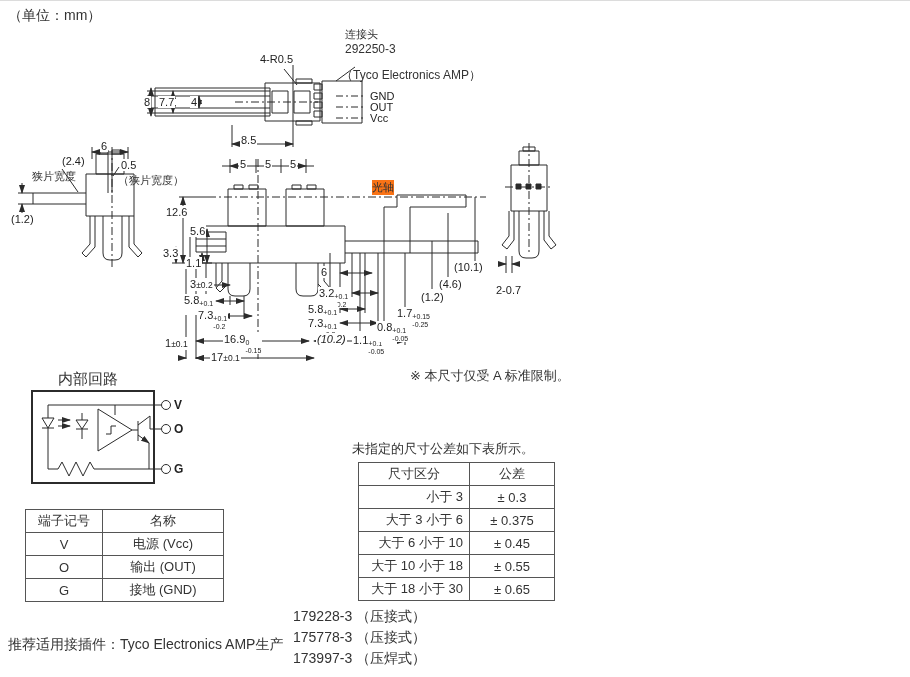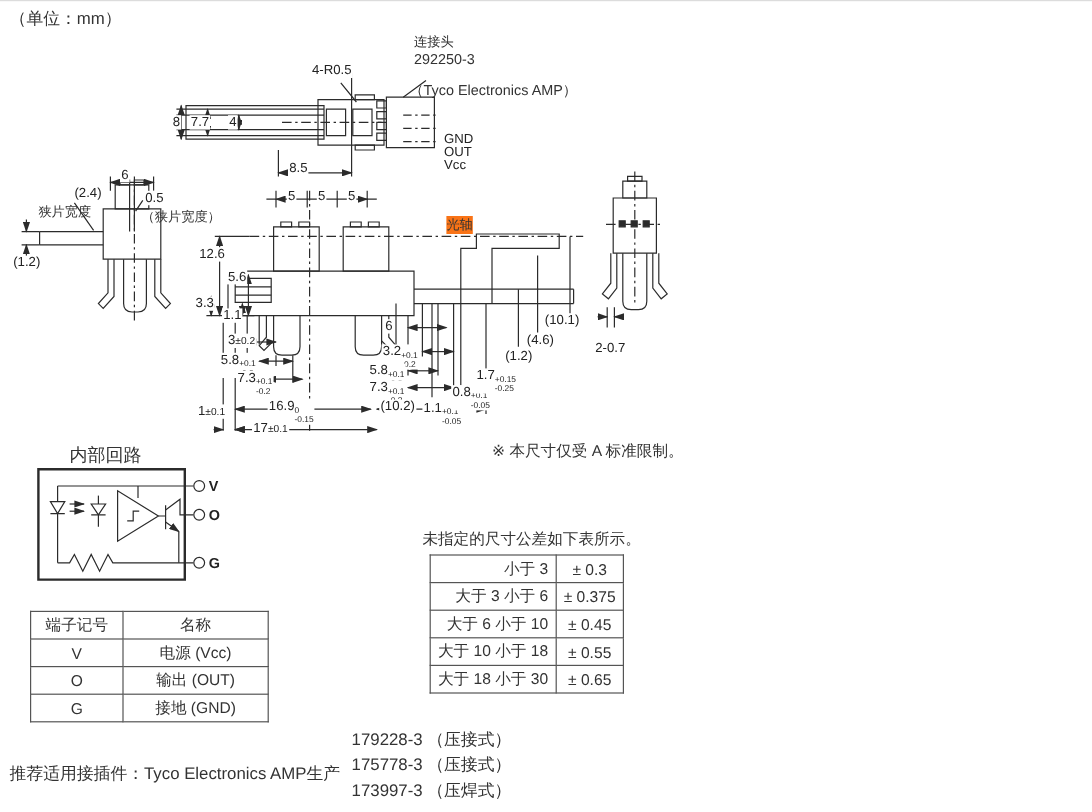--- a/index.html
+++ b/index.html
@@ -6,21 +6,21 @@
   .canvas{position:relative;width:910px;height:677px;background:#fff;overflow:hidden;
           font-family:"Liberation Sans","DejaVu Sans",sans-serif;color:#333;border-top:1px solid #dcdcdc;}
   svg{position:absolute;left:0;top:0;}
   svg *{vector-effect:non-scaling-stroke;}
   .lbl{position:absolute;white-space:nowrap;color:#333;}
   .dim{position:absolute;white-space:nowrap;font-size:11px;color:#222;background:#fff;padding:0 1px;line-height:12px;}
   .dim .tp{display:inline-flex;flex-direction:column;font-size:7px;line-height:7.5px;vertical-align:-2px;}
   .dim .tp i{font-style:normal;}
   .dim .t1{font-size:8.5px;}
   .cn{font-size:11px;}
-  .pin{position:absolute;font-size:11px;color:#222;white-space:nowrap;margin-top:20px;}
+  .pin{position:absolute;font-size:11px;color:#222;white-space:nowrap;}
   .note{position:absolute;font-size:13px;color:#333;white-space:nowrap;}
   table{border-collapse:collapse;position:absolute;background:#fff;}
   td,th{border:1px solid #555;font-weight:normal;font-size:13px;color:#333;padding:0 6px;height:22px;}
   .tt-c{text-align:center;}
   .tt-r{text-align:right;}
   .bottom-line{position:absolute;font-size:14px;color:#333;white-space:nowrap;}
   .circ-lab{position:absolute;font-size:12px;font-weight:bold;color:#222;}
 </style>
 </head>
 <body>
@@ -220,21 +220,21 @@
         <i>-0.2</i>
       </span></div>
   <div class="dim" style="left:307px;top:302px;"><span>5.8</span><span class="tp">
         <i>+0.1</i>
         <i>-0.2</i>
       </span></div>
   <div class="dim" style="left:307px;top:316px;"><span>7.3</span><span class="tp">
         <i>+0.1</i>
         <i>-0.2</i>
       </span></div>
-  <div class="dim" style="left:316px;top:332px;">(10.2)</div>
+  <div class="dim" style="left:316px;top:332px;font-style:italic;">(10.2)</div>
   <div class="dim" style="left:352px;top:333px;"><span>1.1</span><span class="tp">
         <i>+0.1</i>
         <i>-0.05</i>
       </span></div>
   <div class="dim" style="left:376px;top:320px;"><span>0.8</span><span class="tp">
         <i>+0.1</i>
         <i>-0.05</i>
       </span></div>
   <div class="dim" style="left:396px;top:306px;"><span>1.7</span><span class="tp">
         <i>+0.15</i>
@@ -269,20 +269,24 @@
       <td class="tt-c">G</td>
       <td class="tt-c">接地 (GND)</td>
     </tr>
   </tbody>
     </table>
 
   <div class="note" style="left:410px;top:366px;">※ 本尺寸仅受 A 标准限制。</div>
   <div class="note" style="left:352px;top:439px;">未指定的尺寸公差如下表所示。</div>
   <table style="left:358px;top:461px;">
     <tbody>
+        <tr>
+      <th style="width:98px;" class="tt-c">尺寸区分</th>
+      <th style="width:72px;" class="tt-c">公差</th>
+    </tr>
     <tr>
       <td class="tt-r">小于 3</td>
       <td class="tt-c">± 0.3</td>
     </tr>
     <tr>
       <td class="tt-r">大于 3 小于 6</td>
       <td class="tt-c">± 0.375</td>
     </tr>
     <tr>
       <td class="tt-r">大于 6 小于 10</td>

